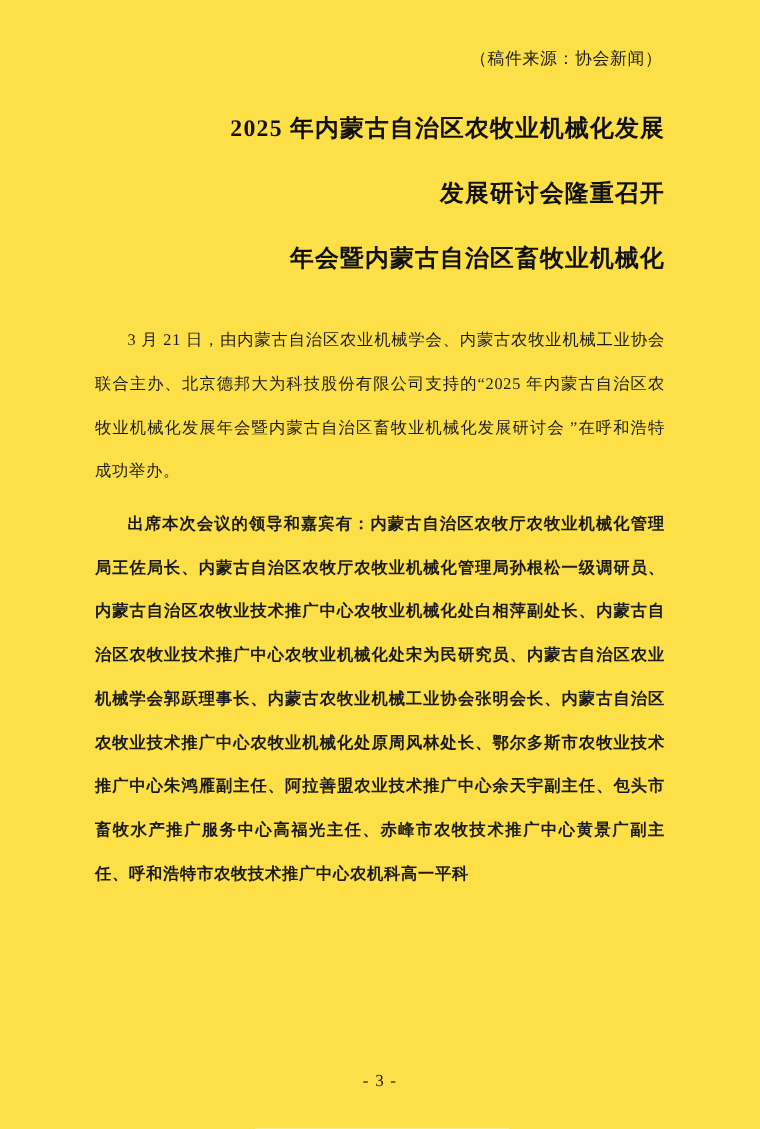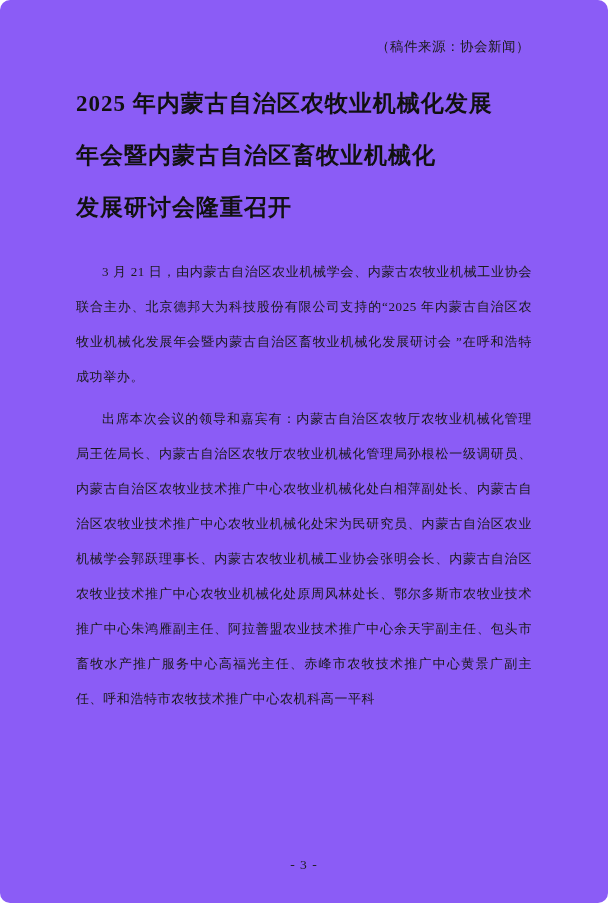--- a/index.html
+++ b/index.html
@@ -13,35 +13,34 @@
     font-family: "Liberation Serif", "DejaVu Serif", serif;
     color: #1a1a1a;
     overflow: hidden;
   }
   .page {
     position: relative;
     width: 608px;
     height: 903px;
     box-sizing: border-box;
     padding: 0 76px;
-    background: #8b5cf6;
-    border-radius: 10px;
+    background: #fde047;
   }
   .source-line {
     text-align: right;
     font-size: 13.5px;
     letter-spacing: 0.5px;
     padding-top: 38px;
     padding-right: 2px;
     color: #1b1b1b;
   }
   .doc-title {
     margin-top: 22px;
-    text-align: left;
-    font-size: 23px;
+    text-align: right;
+    font-size: 19px;
     font-weight: bold;
     line-height: 52px;
     letter-spacing: 1px;
     color: #111111;
   }
   .doc-title .tline {
     display: block;
     white-space: nowrap;
   }
   .body-block {
@@ -52,20 +51,21 @@
     font-size: 13px;
     line-height: 35px;
     text-align: justify;
     text-justify: inter-ideograph;
     text-indent: 2em;
     letter-spacing: 0.6px;
     color: #1a1a1a;
   }
   p.para + p.para {
     margin-top: 7px;
+    font-weight: bold;
   }
   .page-number {
     position: absolute;
     left: 0;
     right: 0;
     bottom: 30px;
     text-align: center;
     font-size: 13.5px;
     letter-spacing: 1px;
     color: #1b1b1b;
@@ -73,22 +73,22 @@
 </style>
 </head>
 <body>
 
 <div class="page">
 
   <div class="source-line">（稿件来源：协会新闻）</div>
 
   <h1 class="doc-title">
     <span class="tline">2025 年内蒙古自治区农牧业机械化发展</span>
+    <span class="tline">发展研讨会隆重召开</span>
     <span class="tline">年会暨内蒙古自治区畜牧业机械化</span>
-    <span class="tline">发展研讨会隆重召开</span>
   </h1>
 
   <div class="body-block">
     <p class="para">3 月 21 日，由内蒙古自治区农业机械学会、内蒙古农牧业机械工业协会联合主办、北京德邦大为科技股份有限公司支持的“2025 年内蒙古自治区农牧业机械化发展年会暨内蒙古自治区畜牧业机械化发展研讨会 ”在呼和浩特成功举办。</p>
     <p class="para">出席本次会议的领导和嘉宾有：内蒙古自治区农牧厅农牧业机械化管理局王佐局长、内蒙古自治区农牧厅农牧业机械化管理局孙根松一级调研员、内蒙古自治区农牧业技术推广中心农牧业机械化处白相萍副处长、内蒙古自治区农牧业技术推广中心农牧业机械化处宋为民研究员、内蒙古自治区农业机械学会郭跃理事长、内蒙古农牧业机械工业协会张明会长、内蒙古自治区农牧业技术推广中心农牧业机械化处原周风林处长、鄂尔多斯市农牧业技术推广中心朱鸿雁副主任、阿拉善盟农业技术推广中心余天宇副主任、包头市畜牧水产推广服务中心高福光主任、赤峰市农牧技术推广中心黄景广副主任、呼和浩特市农牧技术推广中心农机科高一平科</p>
   </div>
 
   <div class="page-number">- 3 -</div>
 
 </div>

